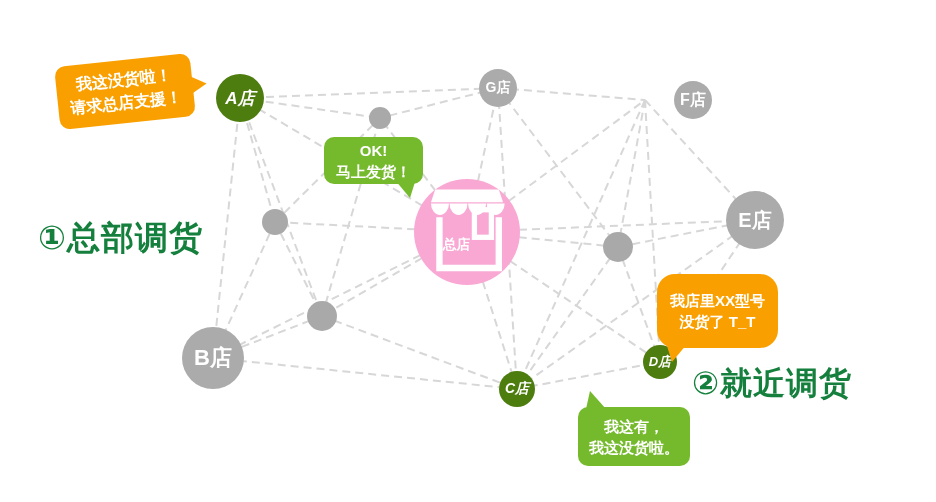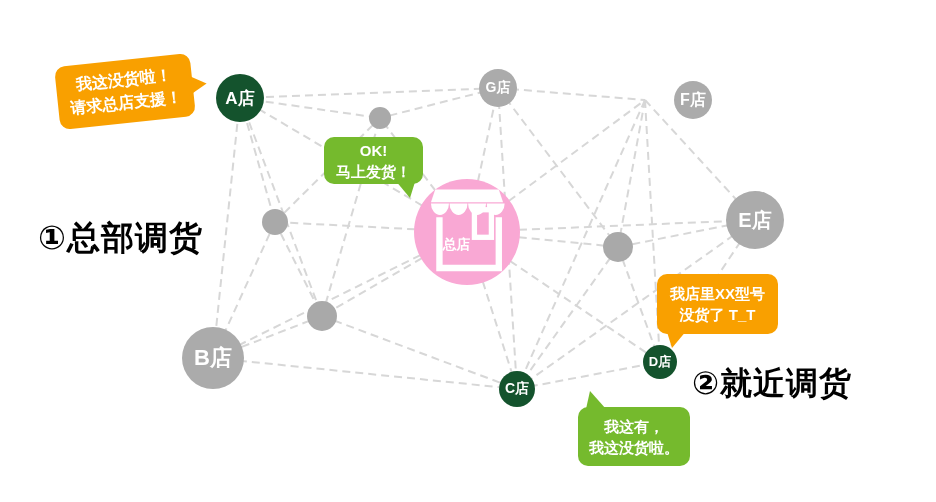--- a/index.html
+++ b/index.html
@@ -7,47 +7,47 @@
     position:relative;width:936px;height:502px;background:#ffffff;overflow:hidden;
     font-family:"Liberation Sans","DejaVu Sans",sans-serif;
   }
   svg.edges{position:absolute;left:0;top:0;z-index:0;}
   .nodes-layer{position:absolute;left:0;top:0;width:100%;height:100%;z-index:2;}
   .node{
     position:absolute;border-radius:50%;display:flex;align-items:center;justify-content:center;
     color:#fff;font-weight:bold;letter-spacing:0;
   }
   .node.store{background:#ababab;}
-  .node.store-active{background:#14532d;}
+  .node.store-active{background:#4d7c0f;font-style:italic;}
   .node.relay{background:#a9a9a9;}
   .hq-node{
     position:absolute;left:414px;top:179px;width:106px;height:106px;border-radius:50%;
     background:#f9a8d4;z-index:3;
   }
   .hq-node svg{width:100%;height:100%;display:block;}
   .heading{
-    position:absolute;color:#000000;font-weight:bold;letter-spacing:1px;z-index:1;white-space:nowrap;text-align:right;
+    position:absolute;color:#15803d;font-weight:bold;letter-spacing:1px;z-index:1;white-space:nowrap;text-align:right;
   }
   .heading.h1{left:38px;top:216px;font-size:33px;}
   .heading.h2{left:692px;top:362px;font-size:32px;}
   .bubble{
     position:absolute;z-index:4;color:#fff;font-weight:bold;text-align:center;
     border-radius:10px;display:flex;flex-direction:column;justify-content:center;
     line-height:1.4;
   }
   .bubble.orange{background:#f9a000;}
   .bubble.green{background:#75ba2d;}
   .bubble .tail{position:absolute;width:20px;height:20px;overflow:visible;}
   .bubble.orange .tail polygon{fill:#f9a000;}
   .bubble.green .tail polygon{fill:#75ba2d;}
   .bubble-a{left:57px;top:60px;width:136px;height:63px;font-size:16px;transform:rotate(-6deg);}
   .bubble-a .tail{right:-16px;top:22px;}
   .bubble-ok{left:324px;top:137px;width:99px;height:47px;font-size:15px;}
   .bubble-ok .tail{bottom:-16px;right:8px;}
-  .bubble-d{left:657px;top:274px;width:121px;height:60px;font-size:15px;}
+  .bubble-d{left:657px;top:274px;width:121px;height:74px;font-size:15px;border-radius:18px;}
   .bubble-d .tail{bottom:-16px;left:10px;}
   .bubble-c{left:530px;top:407px;width:112px;height:59px;font-size:15px;margin-left:48px;}
   .bubble-c .tail{top:-16px;left:8px;}
 </style>
 </head>
 <body>
 
 <div class="stage">
 
   <svg class="edges" id="edges" width="936" height="502">

